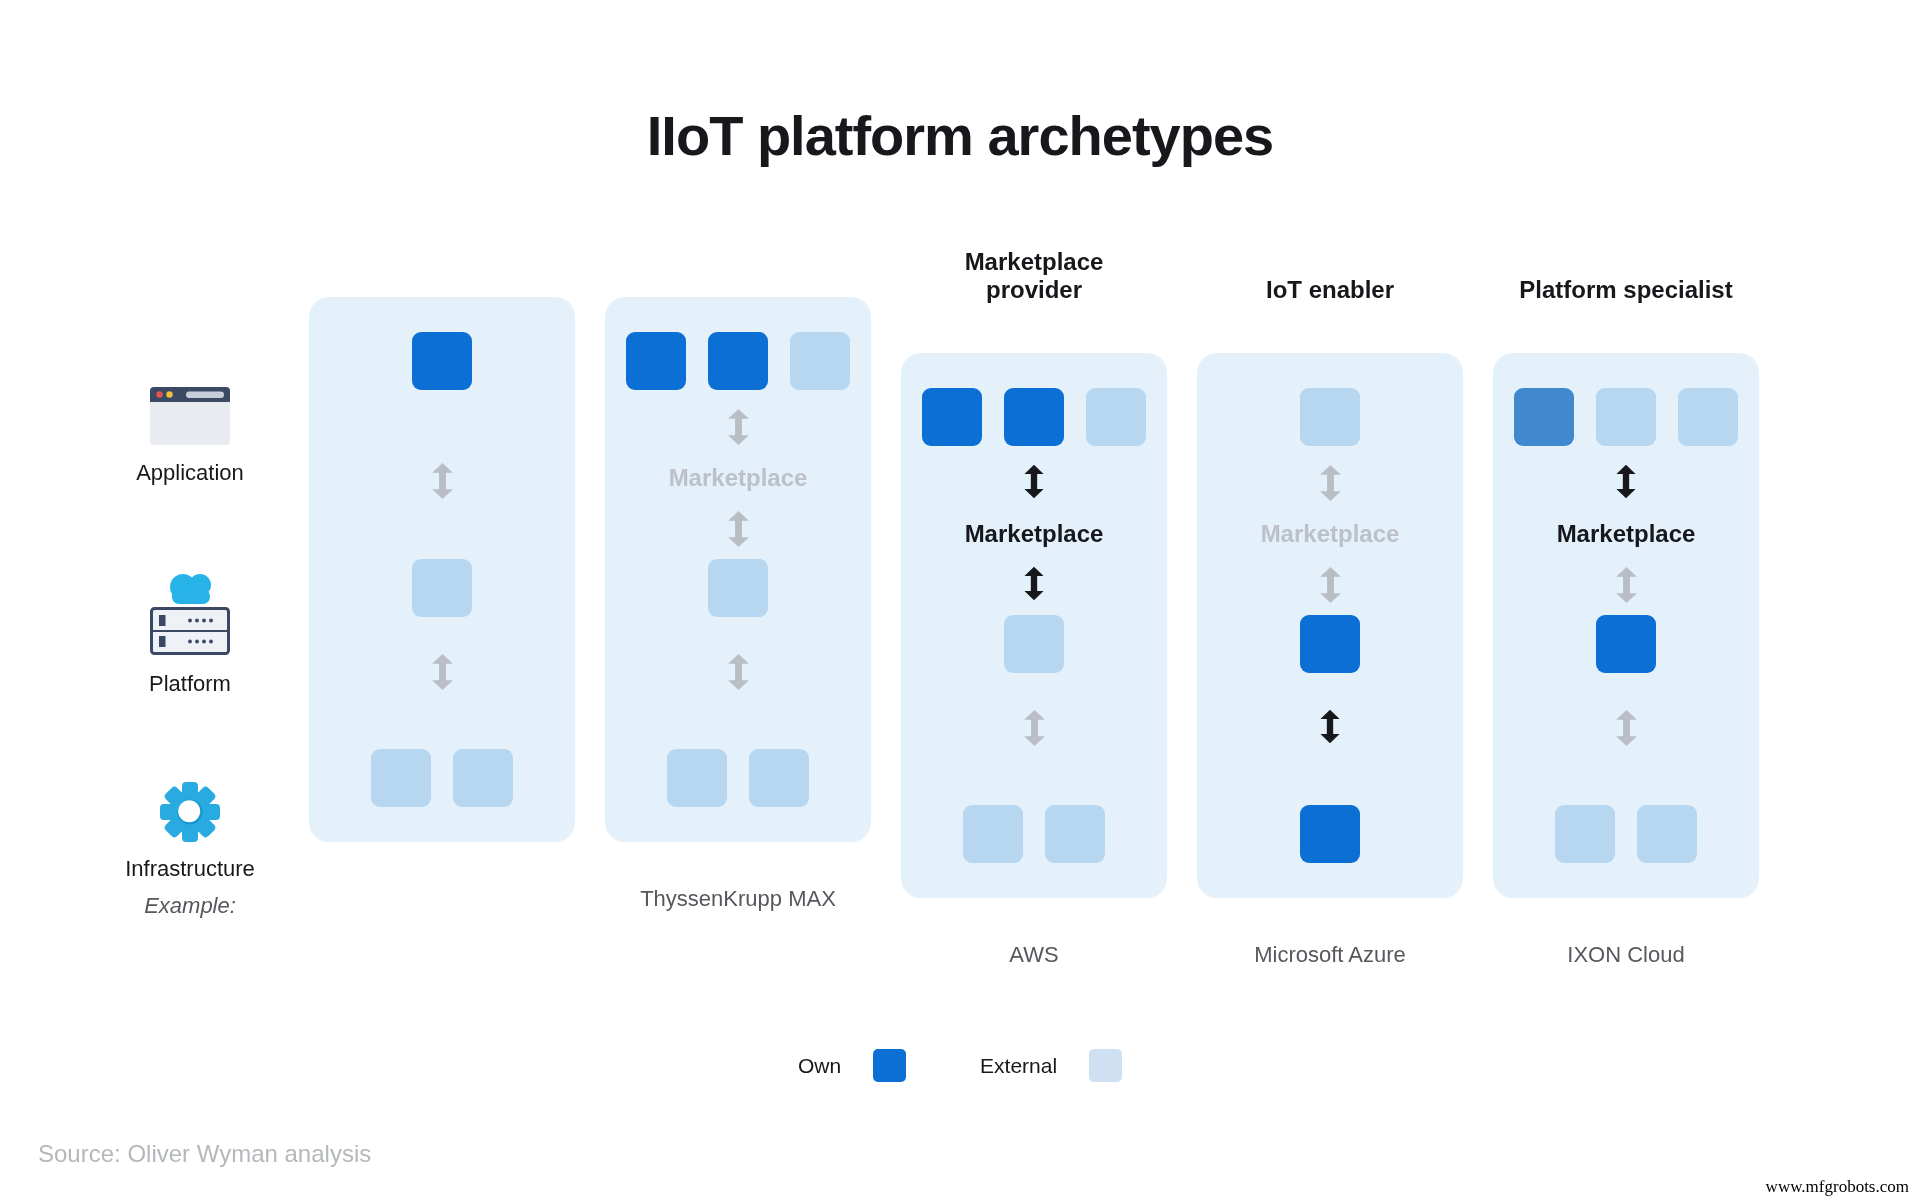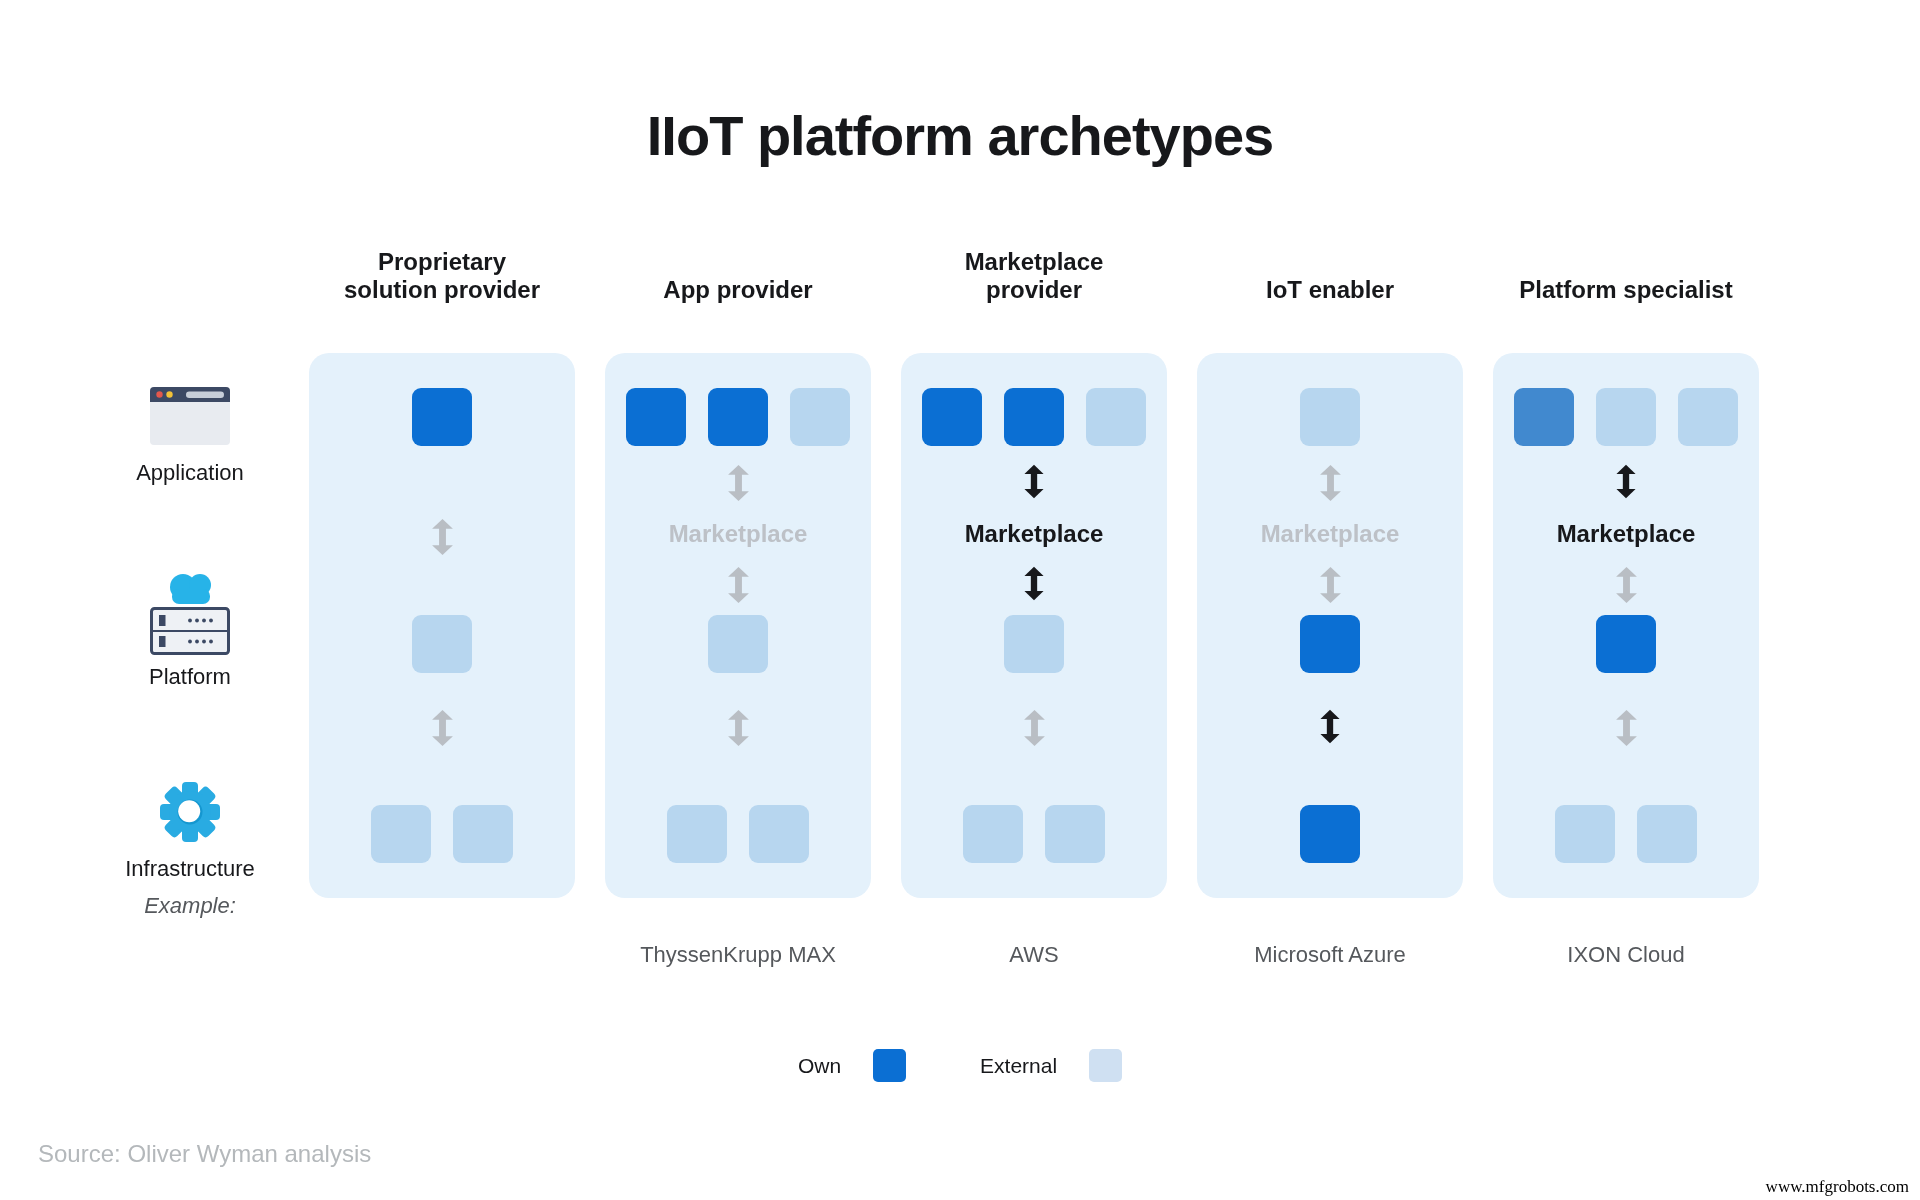--- a/index.html
+++ b/index.html
@@ -8,21 +8,21 @@
 
   .title{position:absolute;top:66px;left:0;width:100%;text-align:center;
          font-size:56px;font-weight:bold;letter-spacing:-1px;color:var(--ink);margin-top:37px;}
 
   
   .rail-item{position:absolute;left:95px;width:190px;text-align:center;}
   .rail-label{font-size:22px;font-weight:500;color:var(--ink);margin-top:11px;}
   #rail-application{top:387px;}
   #rail-platform{top:568px;}
   #rail-infrastructure{top:779px;}
-  #rail-platform .rail-label{margin-top:9px;}
+  #rail-platform .rail-label{margin-top:16px;}
   .example-caption{position:absolute;left:95px;width:190px;top:893px;text-align:center;
          font-style:italic;font-size:22px;color:var(--example-text);}
 
   
   .cols{position:absolute;left:309px;top:248px;display:flex;gap:30px;}
   .column{width:266px;display:flex;flex-direction:column;align-items:stretch;}
   .col-header{height:56px;display:flex;flex-direction:column;justify-content:flex-end;
          align-items:center;text-align:center;font-size:24px;font-weight:600;
          line-height:28px;color:var(--ink);white-space:nowrap;}
   .panel{margin-top:49px;position:relative;height:545px;border-radius:20px;
@@ -129,24 +129,20 @@
       <circle cx="32.2" cy="32.2" r="11" fill="#fff"></circle>
     </svg>
   </span>
   <div class="rail-label">Infrastructure</div>
 </div>
 
 <div class="example-caption">Example:</div>
 
 <div class="cols">
     <div class="column">
-      <div class="col-header">
-        <div>Proprietary</div>
-        <div>solution provider</div>
-      </div>
       <div class="panel">
         <div class="sq-row row-app">
           <div class="sq own"></div>
         </div>
         <div class="arrow gray arrow-mid">
           <svg viewBox="0 0 26 42">
             <polygon points="13,1 24.5,12 1.5,12"></polygon>
             <rect x="9.2" y="11" width="7.6" height="20"></rect>
             <polygon points="13,41 24.5,30 1.5,30"></polygon>
           </svg>
@@ -162,23 +158,20 @@
           </svg>
         </div>
         <div class="sq-row row-infra">
           <div class="sq external"></div>
           <div class="sq external"></div>
         </div>
       </div>
       <div class="example"></div>
     </div>
     <div class="column">
-      <div class="col-header">
-        <div>App provider</div>
-      </div>
       <div class="panel">
         <div class="sq-row row-app">
           <div class="sq own"></div>
           <div class="sq own"></div>
           <div class="sq external"></div>
         </div>
         <div class="arrow gray arrow-1">
           <svg viewBox="0 0 26 42">
             <polygon points="13,1 24.5,12 1.5,12"></polygon>
             <rect x="9.2" y="11" width="7.6" height="20"></rect>

